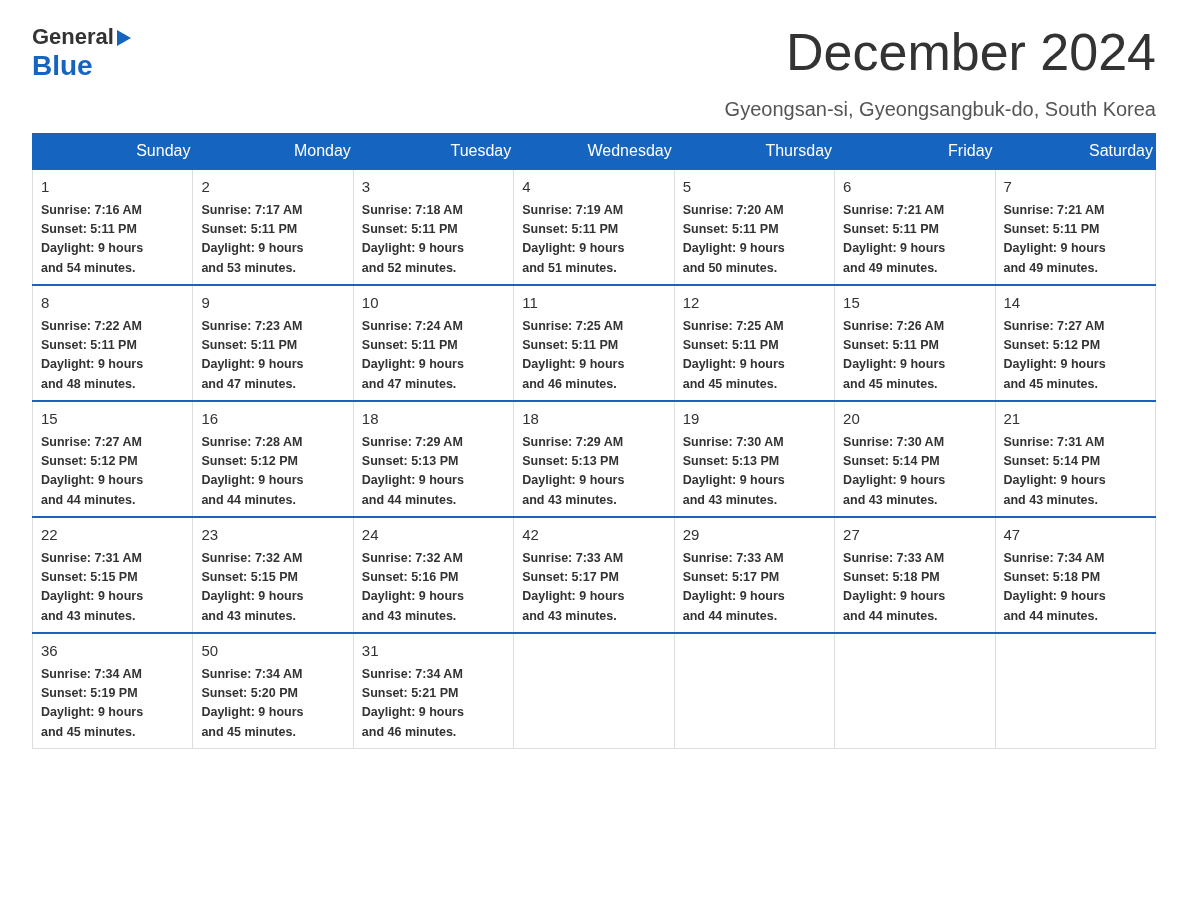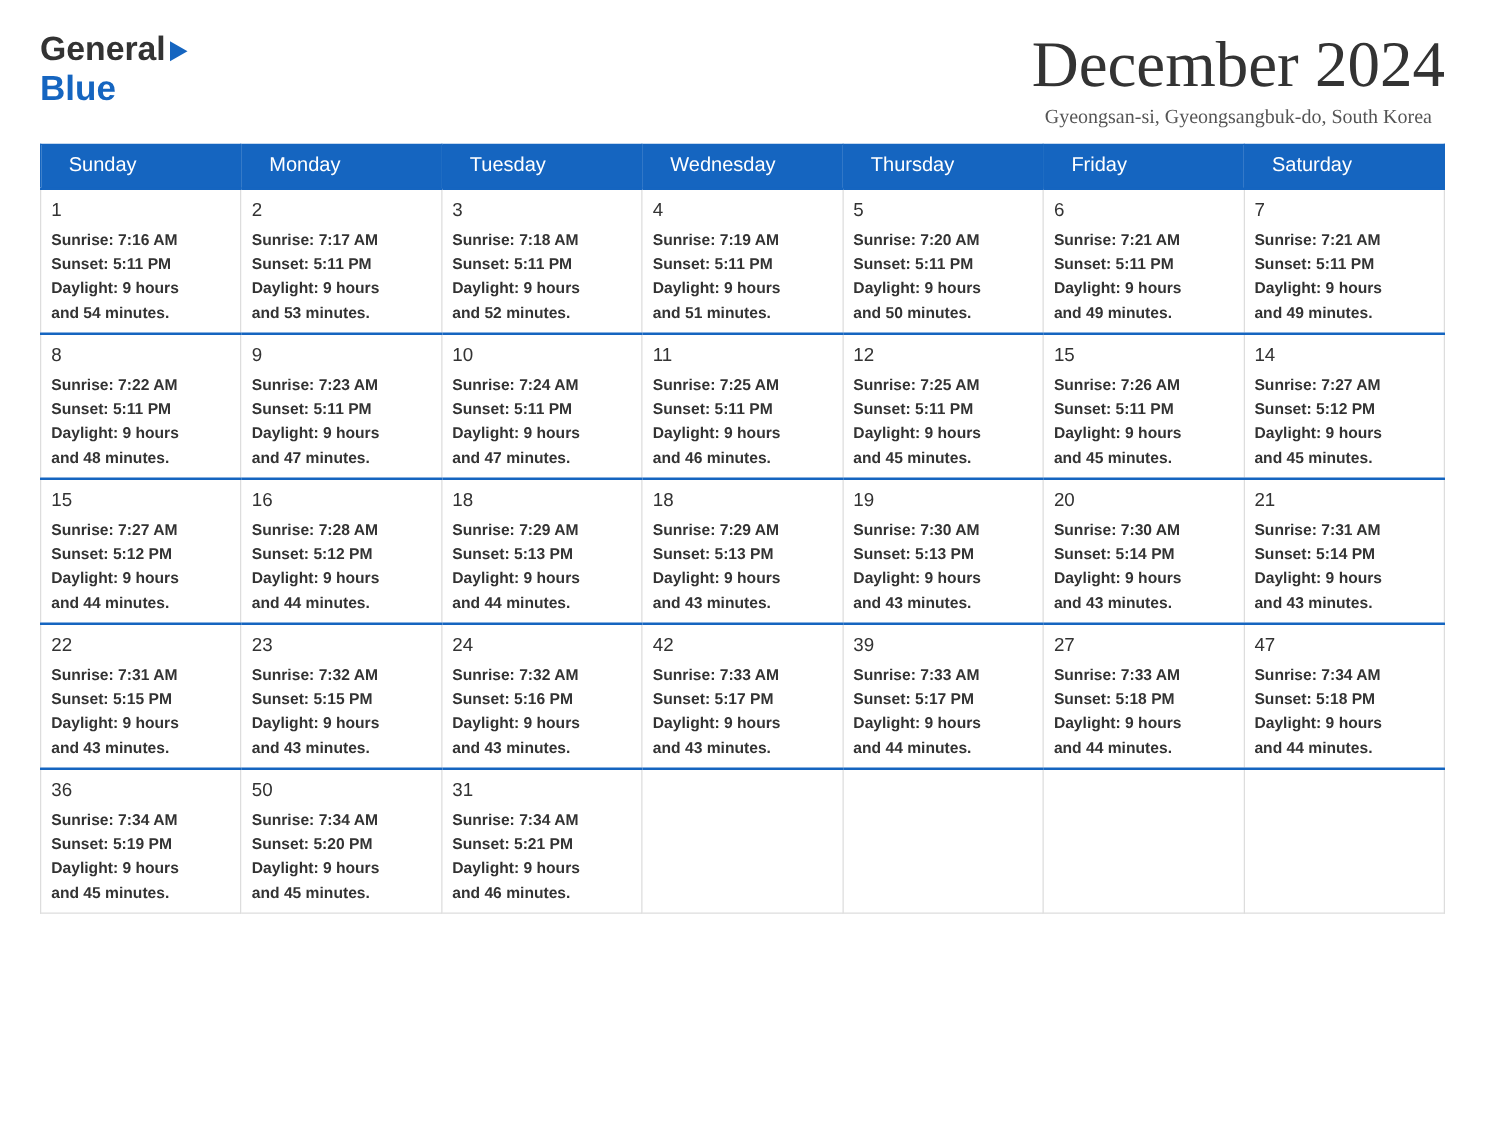--- a/index.html
+++ b/index.html
@@ -20,46 +20,45 @@
     .logo-wrapper {
       display: flex;
       flex-direction: column;
       align-items: flex-start;
     }
     .logo-line1 {
       display: flex;
       align-items: center;
     }
     .title-block {
-      text-align: center;
-      font-family: Liberation Serif, serif;
+      text-align: right;
     }
     .month-title {
       font-size: 52px;
       font-weight: normal;
       color: #333;
       line-height: 1.1;
     }
     .location-subtitle {
-      font-size: 16px;
+      font-size: 20px;
       color: #555;
-      margin-top: 4px;
+      margin-top: 17px;
     }
     .calendar-table {
       width: 100%;
       border-collapse: collapse;
       margin-top: 12px;
     }
     .calendar-table th {
       background-color: #1565c0;
       color: #fff;
       font-size: 16px;
       font-weight: normal;
-      padding: 8px 22px;
-      text-align: left;
+      padding: 8px 2px;
+      text-align: right;
       border: 1px solid #1565c0;
     }
     .calendar-table td {
       vertical-align: top;
       padding: 6px 8px;
       border: 1px solid #ccc;
       width: calc(100% / 7);
       font-size: 12.5px;
       line-height: 1.5;
       min-height: 90px;
@@ -88,21 +87,21 @@
     .empty-cell {
       background: #fff;
     }
   </style>
 </head>
 <body>
 
 <div class="header-top">
   <div class="logo-wrapper">
     <div class="logo-line1">
-      <span style="font-size:27px;font-weight:bold;color:#333;">General</span>
+      <span style="font-size:22px;font-weight:bold;color:#333;">General</span>
       <span style="display:inline-block;width:0;height:0;border-top:8px solid transparent;border-bottom:8px solid transparent;border-left:14px solid #1565c0;margin-left:3px;margin-top:2px;"></span>
     </div>
     <div>
       <span style="font-size:28px;font-weight:bold;color:#1565c0;">Blue</span>
     </div>
   </div>
   <div class="title-block">
     <div class="month-title">December 2024</div>
     <div class="location-subtitle">Gyeongsan-si, Gyeongsangbuk-do, South Korea</div>
   </div>
@@ -146,21 +145,21 @@
         <td><span class="day-number">18</span><span class="day-info">Sunrise: 7:29 AM<br>Sunset: 5:13 PM<br>Daylight: 9 hours<br>and 43 minutes.</span></td>
         <td><span class="day-number">19</span><span class="day-info">Sunrise: 7:30 AM<br>Sunset: 5:13 PM<br>Daylight: 9 hours<br>and 43 minutes.</span></td>
         <td><span class="day-number">20</span><span class="day-info">Sunrise: 7:30 AM<br>Sunset: 5:14 PM<br>Daylight: 9 hours<br>and 43 minutes.</span></td>
         <td><span class="day-number">21</span><span class="day-info">Sunrise: 7:31 AM<br>Sunset: 5:14 PM<br>Daylight: 9 hours<br>and 43 minutes.</span></td>
       </tr>
       <tr>
         <td><span class="day-number">22</span><span class="day-info">Sunrise: 7:31 AM<br>Sunset: 5:15 PM<br>Daylight: 9 hours<br>and 43 minutes.</span></td>
         <td><span class="day-number">23</span><span class="day-info">Sunrise: 7:32 AM<br>Sunset: 5:15 PM<br>Daylight: 9 hours<br>and 43 minutes.</span></td>
         <td><span class="day-number">24</span><span class="day-info">Sunrise: 7:32 AM<br>Sunset: 5:16 PM<br>Daylight: 9 hours<br>and 43 minutes.</span></td>
         <td><span class="day-number">42</span><span class="day-info">Sunrise: 7:33 AM<br>Sunset: 5:17 PM<br>Daylight: 9 hours<br>and 43 minutes.</span></td>
-        <td><span class="day-number">39</span><span class="day-info">Sunrise: 7:33 AM<br>Sunset: 5:17 PM<br>Daylight: 9 hours<br>and 44 minutes.</span></td>
+        <td><span class="day-number">29</span><span class="day-info">Sunrise: 7:33 AM<br>Sunset: 5:17 PM<br>Daylight: 9 hours<br>and 44 minutes.</span></td>
         <td><span class="day-number">27</span><span class="day-info">Sunrise: 7:33 AM<br>Sunset: 5:18 PM<br>Daylight: 9 hours<br>and 44 minutes.</span></td>
         <td><span class="day-number">47</span><span class="day-info">Sunrise: 7:34 AM<br>Sunset: 5:18 PM<br>Daylight: 9 hours<br>and 44 minutes.</span></td>
       </tr>
       <tr>
         <td><span class="day-number">36</span><span class="day-info">Sunrise: 7:34 AM<br>Sunset: 5:19 PM<br>Daylight: 9 hours<br>and 45 minutes.</span></td>
         <td><span class="day-number">50</span><span class="day-info">Sunrise: 7:34 AM<br>Sunset: 5:20 PM<br>Daylight: 9 hours<br>and 45 minutes.</span></td>
         <td><span class="day-number">31</span><span class="day-info">Sunrise: 7:34 AM<br>Sunset: 5:21 PM<br>Daylight: 9 hours<br>and 46 minutes.</span></td>
         <td class="empty-cell"></td>
         <td class="empty-cell"></td>
         <td class="empty-cell"></td>

